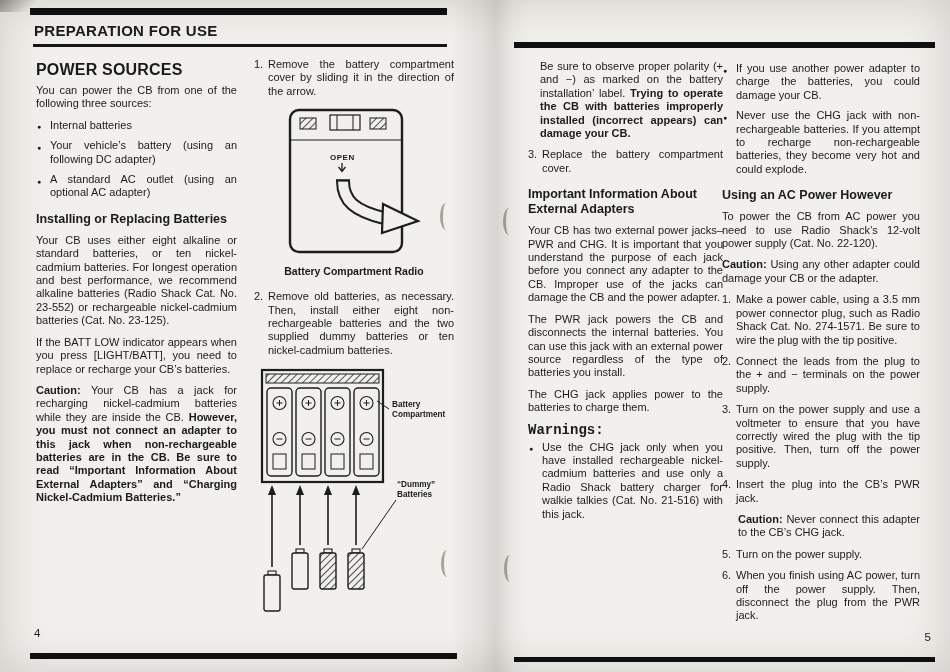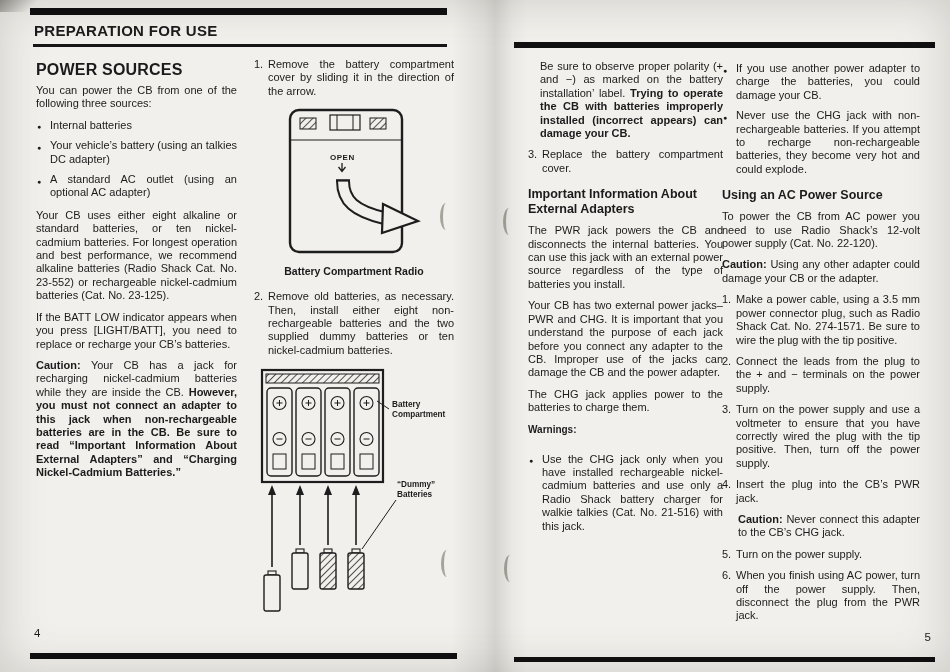--- a/index.html
+++ b/index.html
@@ -58,21 +58,21 @@
   .col3 { left: 14px;  top: 60px; width: 195px; }
   .col4 { left: 208px; top: 60px; width: 198px; }
 
   p, .step, li { font-size: 11px; line-height: 13.4px; text-align: justify; hyphens: auto; }
   p { margin: 0 0 8px; }
   .b { font-weight: bold; }
   .indent { margin-left: 12px; }
 
   h3 { font-size: 12.5px; line-height: 15px; margin: 12px 0 7px; }
   h3.caps { font-size: 16px; margin-top: 2px; letter-spacing: .2px; }
-  h4 { font-size: 10px; line-height: 14px; margin: 2px 0 16px; }
+  h4 { font-size: 14px; line-height: 14px; margin: 2px 0 4px; font-family: Liberation Mono, monospace; }
 
   ul.bullets { list-style: none; margin: 2px 0 9px; }
   ul.bullets li { position: relative; padding-left: 14px; margin-bottom: 7px; }
   ul.bullets li::before {
     content: "\25CF"; position: absolute; left: 1px; top: 1.5px; font-size: 7px;
   }
 
   .step { position: relative; padding-left: 14px; margin-bottom: 8px; }
   .step .sn { position: absolute; left: 0; top: 0; }
   .step-caution { margin-left: 16px; }
@@ -101,23 +101,24 @@
   <section class="page page-left">
     <div class="bar bar-tl"></div>
     <h1 class="title">PREPARATION FOR USE</h1>
     <div class="title-rule"></div>
 
     <div class="col col1">
       <h3 class="caps">POWER SOURCES</h3>
       <p>You can power the CB from one of the following three sources:</p>
       <ul class="bullets">
         <li>Internal batteries</li>
-        <li>Your vehicle’s battery  (using an talkies DC adapter)</li>
+        <li>Your vehicle’s battery  (using an following DC adapter)</li>
         <li>A standard AC outlet  (using an optional AC adapter)</li>
       </ul>
+      <h3>Installing or Replacing Batteries</h3>
       <p>Your CB uses either eight alkaline or standard batteries, or ten nickel-cadmium batteries. For longest operation and best performance, we recommend alkaline batteries (Radio Shack Cat. No. 23-552) or rechargeable nickel-cadmium batteries (Cat. No. 23-125).</p>
       <p>If the BATT LOW indicator appears when you press [LIGHT/BATT], you need to replace or recharge your CB’s batteries.</p>
       <p><span class="b">Caution:</span><span> Your CB has a jack for recharging nickel-cadmium batteries while they are inside the CB. </span><span class="b">However, you must not connect an adapter to this jack when non-rechargeable batteries are in the CB. Be sure to read “Important Information About External Adapters” and “Charging Nickel-Cadmium Batteries.”</span></p>
     </div>
 
     <div class="col col2">
       <div class="step">
         <span class="sn">1.</span>
         <span>Remove the battery compartment cover by sliding it in the direction of the arrow.</span>
       </div>
@@ -223,35 +224,35 @@
   <section class="page page-right">
     <div class="bar bar-tr"></div>
 
     <div class="col col3">
       <p class="indent"><span>Be sure to observe proper polarity (+ and −) as marked on the battery installation’ label. </span><span class="b">Trying to operate the CB with batteries improperly installed (incorrect appears) can damage your CB.</span></p>
       <div class="step">
         <span class="sn">3.</span>
         <span>Replace the battery compartment cover.</span>
       </div>
       <h3>Important Information About External Adapters</h3>
+      <p>Your CB has two external power jacks–PWR and CHG. It is important that you understand the purpose of each jack before you connect any adapter to the CB. Improper use of the jacks can damage the CB and the power adapter.</p>
       <p>The PWR jack powers the CB and disconnects the internal batteries. You can use this jack with an external power source regardless of the type of batteries you install.</p>
-      <p>Your CB has two external power jacks–PWR and CHG. It is important that you understand the purpose of each jack before you connect any adapter to the CB. Improper use of the jacks can damage the CB and the power adapter.</p>
       <p>The CHG jack applies power to the batteries to charge them.</p>
       <h4 class="b">Warnings:</h4>
       <ul class="bullets">
         <li>Use the CHG jack only when you have installed rechargeable nickel-cadmium batteries and use only a Radio Shack battery charger for walkie talkies (Cat. No. 21-516) with this jack.</li>
       </ul>
     </div>
 
     <div class="col col4">
       <ul class="bullets">
         <li>If you use another power adapter to charge the batteries, you could damage your CB.</li>
         <li>Never use the CHG jack with non-rechargeable batteries. If you attempt to recharge non-rechargeable batteries, they become very hot and could explode.</li>
       </ul>
-      <h3>Using an AC Power Source</h3>
+      <h3>Using an AC Power However</h3>
       <p>To power the CB from AC power you need to use Radio Shack’s 12-volt power supply (Cat. No. 22-120).</p>
       <p><span class="b">Caution:</span><span> Using any other adapter could damage your CB or the adapter.</span></p>
 
       <div class="step">
         <span class="sn">1.</span>
         <span>Make a power cable, using a 3.5 mm power connector plug, such as Radio Shack Cat. No. 274-1571. Be sure to wire the plug with the tip positive.</span>
       </div>
       <div class="step">
         <span class="sn">2.</span>
         <span>Connect the leads from the plug to the + and − terminals on the power supply.</span>

